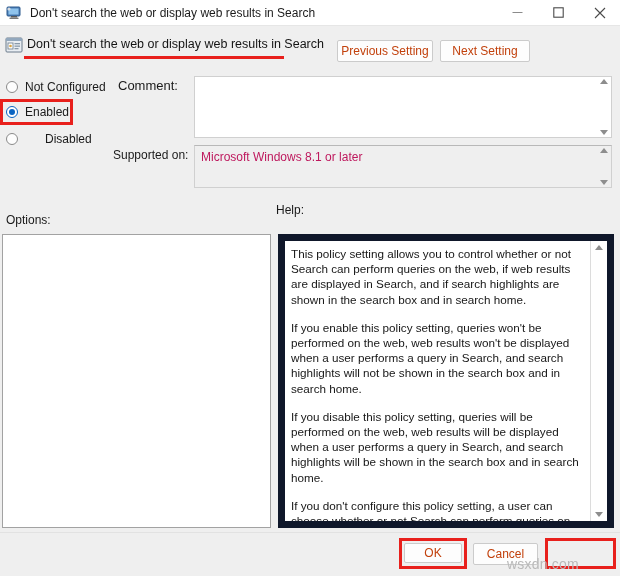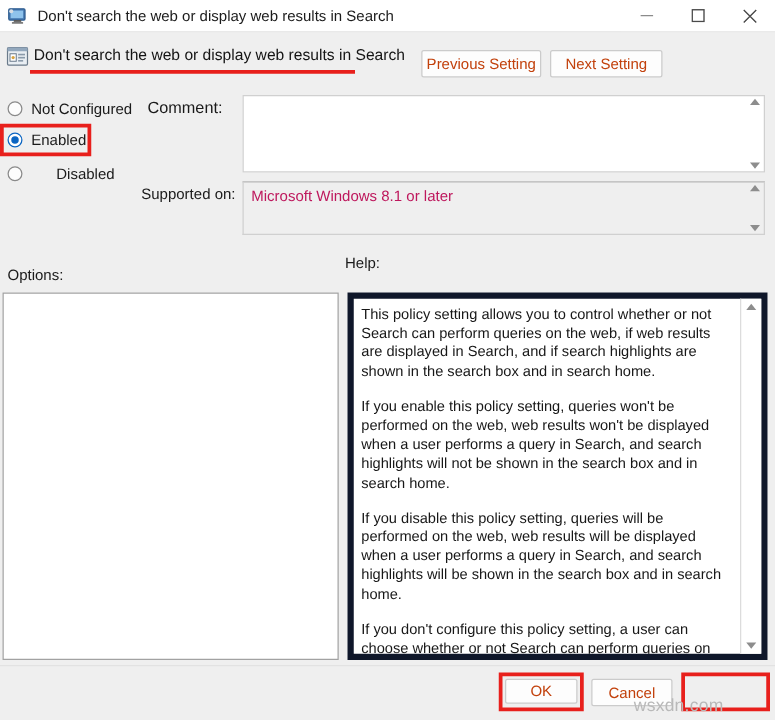--- a/index.html
+++ b/index.html
@@ -238,21 +238,21 @@
     border: 1px solid #a2a2a2;
     box-sizing: border-box;
   }
 
   
   .help-panel {
     position: absolute;
     left: 278px; top: 234px;
     width: 336px; height: 294px;
     background: #ffffff;
-    border: 5px solid #0f172a;
+    border: 7px solid #0f172a;
     box-sizing: border-box;
     display: flex;
   }
   .help-text {
     flex: 1 1 auto;
     padding: 5px 7px 5px 6px;
     font-size: 11.7px;
     line-height: 15.2px;
     color: #171717;
     overflow: hidden;

